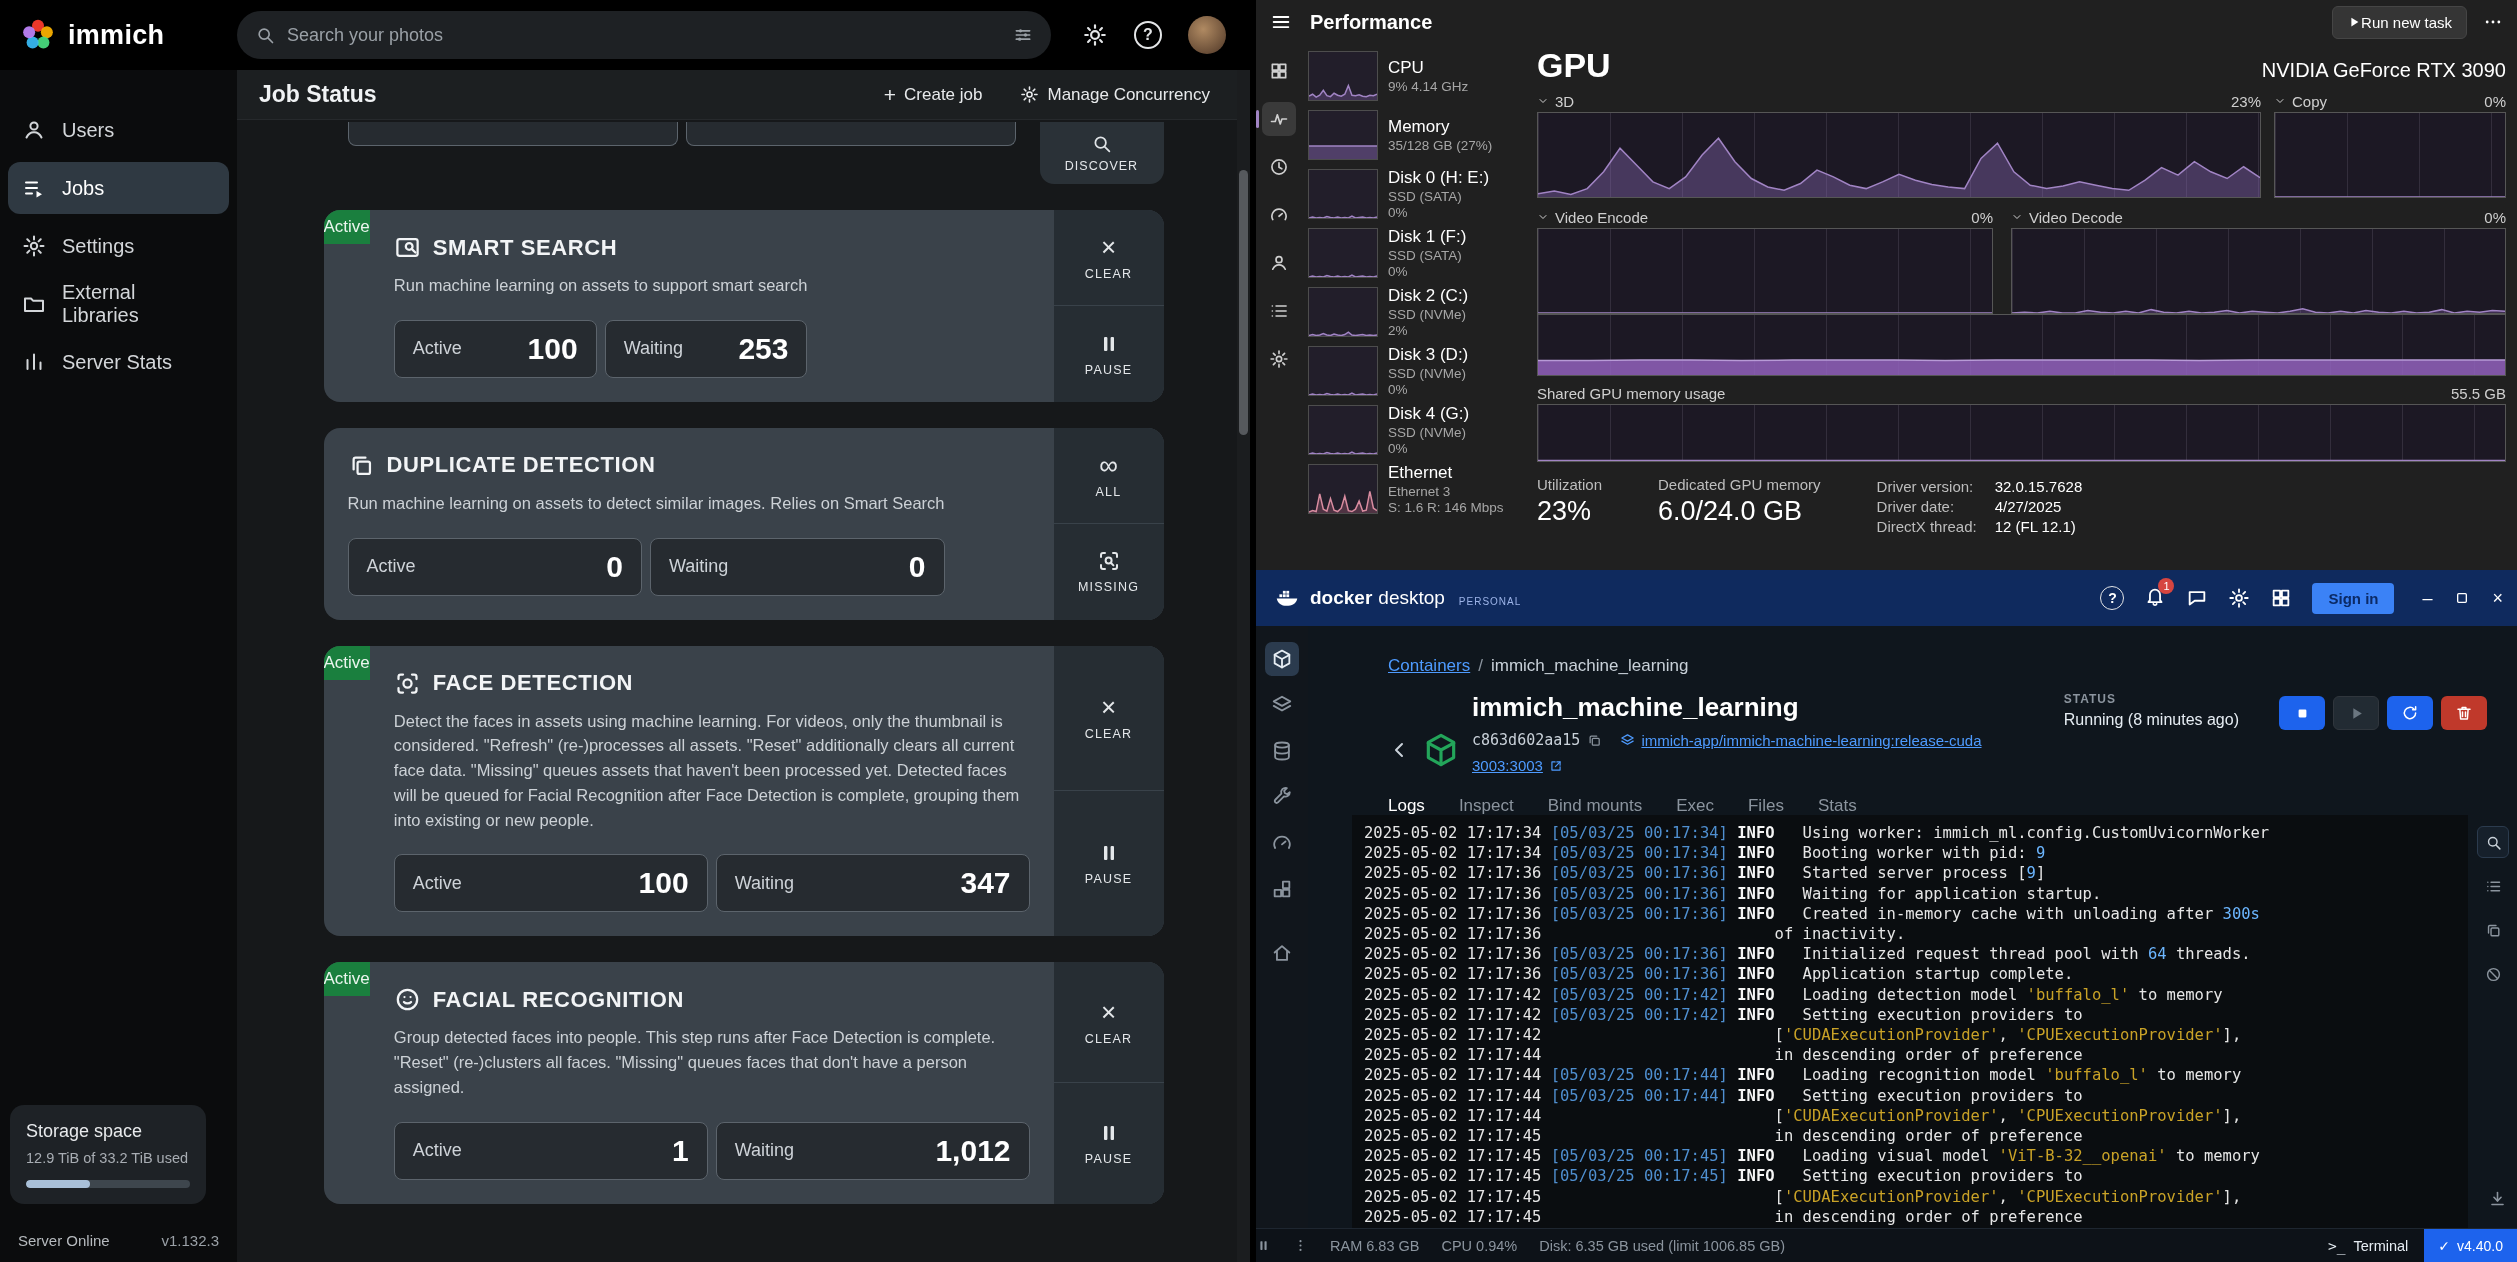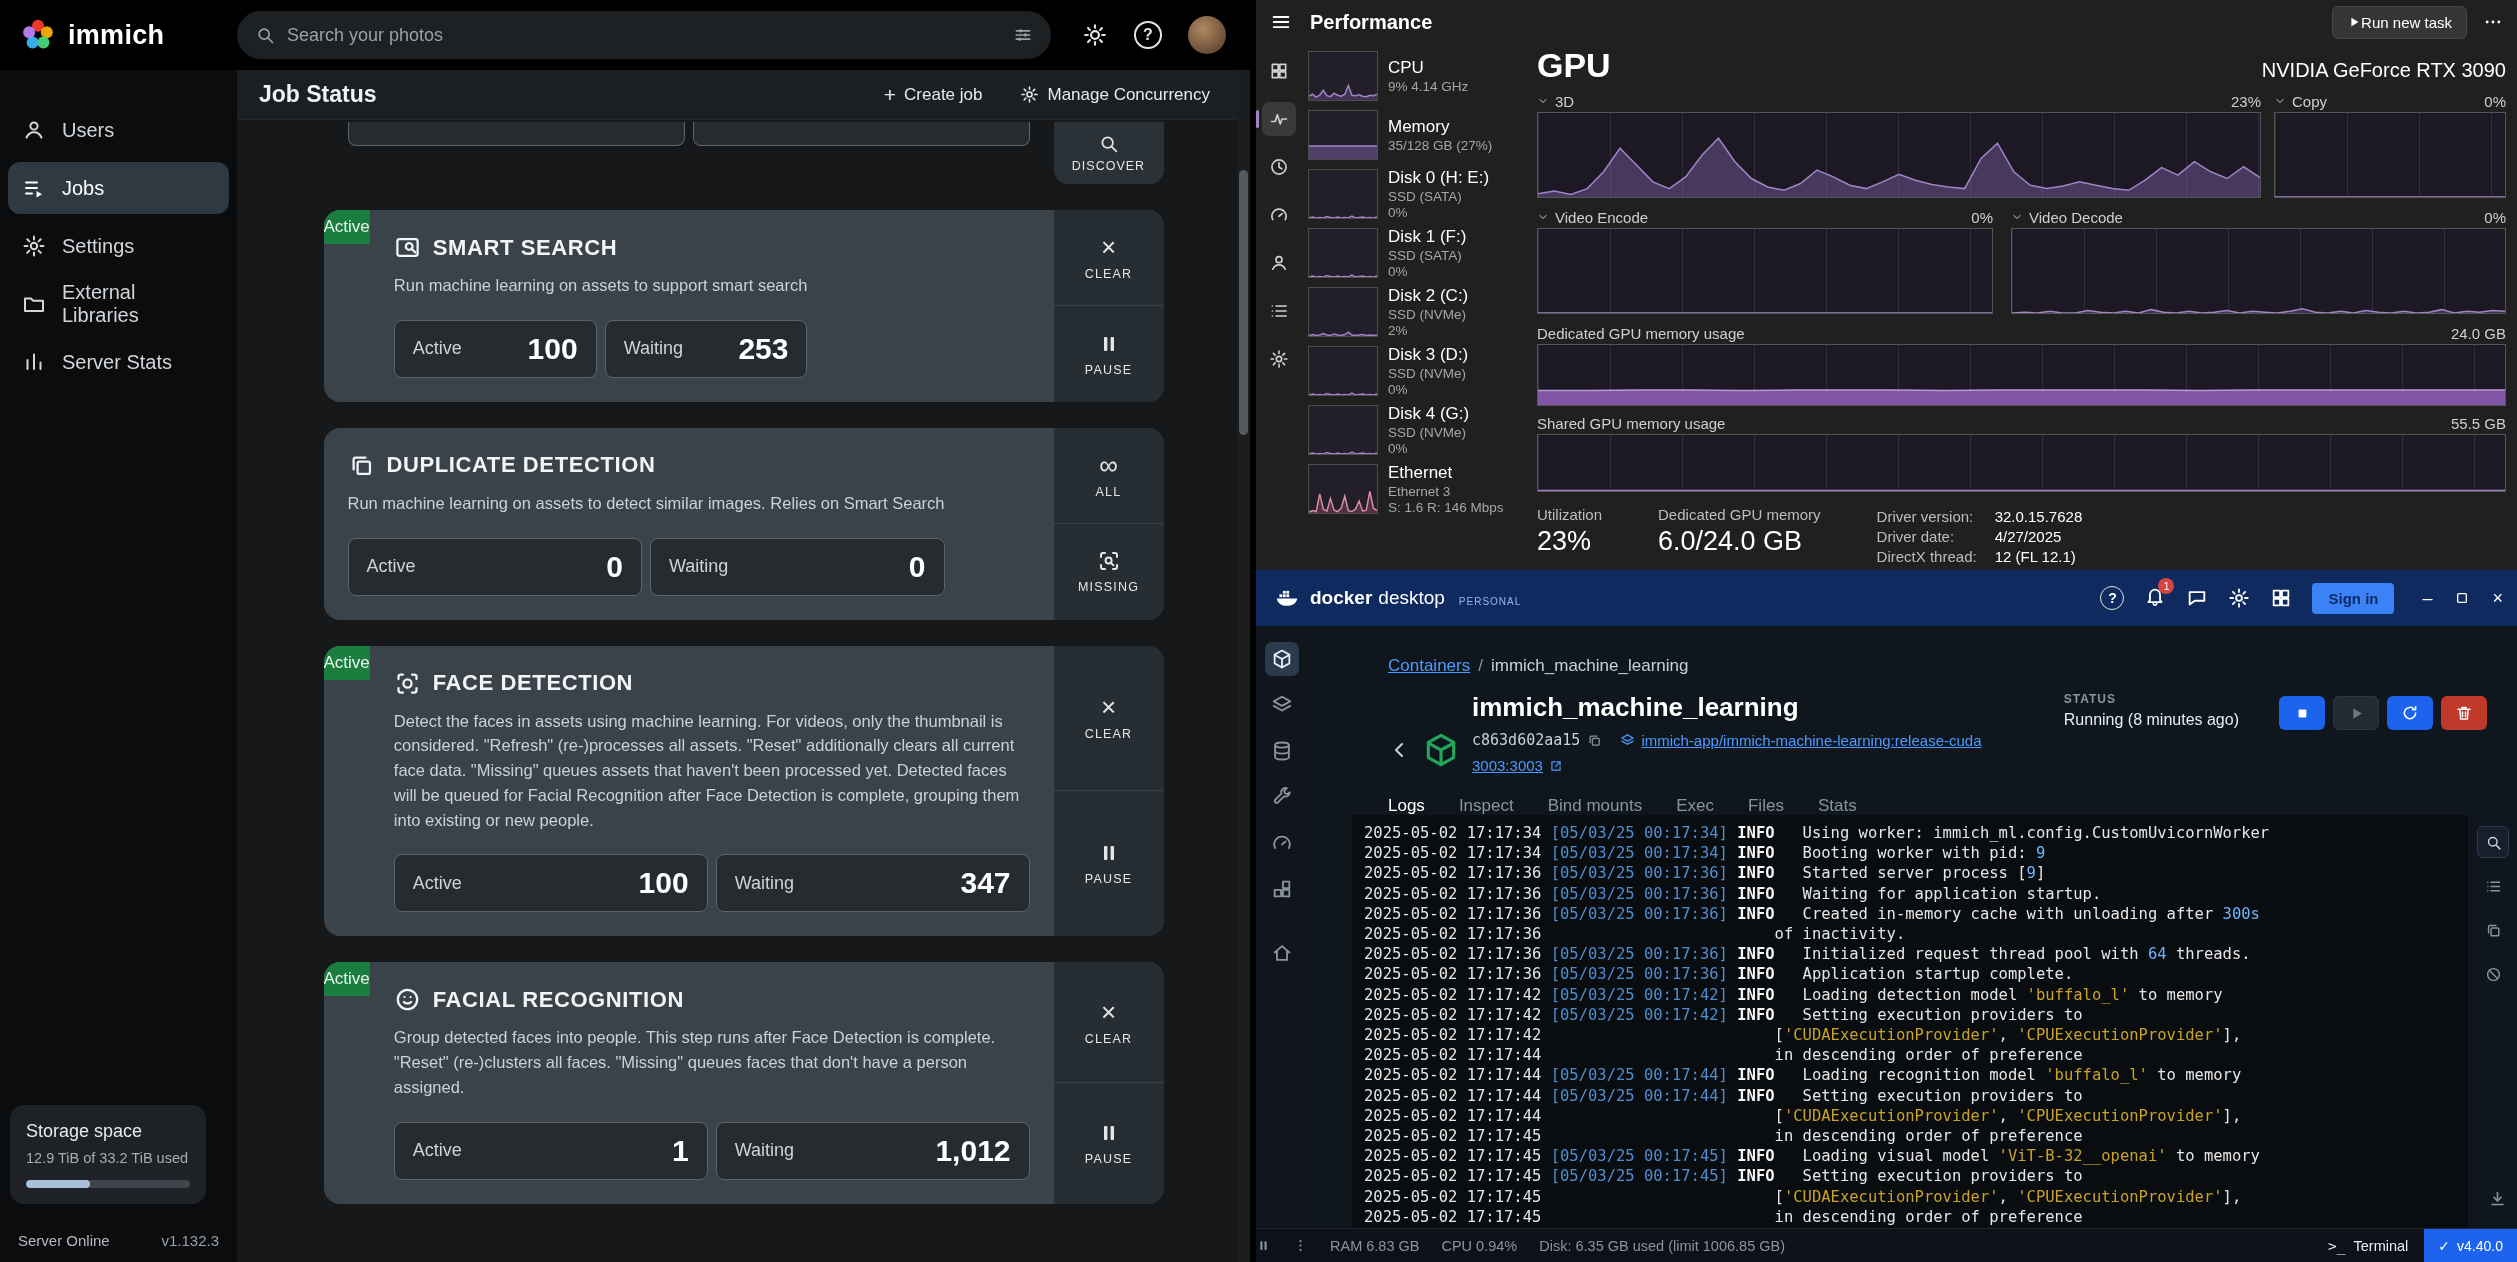--- a/index.html
+++ b/index.html
@@ -35,21 +35,21 @@
   .im-footer .vv { color:#9aa0a6; font-size:15px; }
   .im-content { flex:1; position:relative; background:#16181a; }
   .im-header { height:50px; background:#1c1f21; border-bottom:1px solid #26292c; display:flex; align-items:center; padding:0 40px 0 22px; }
   .im-header h2 { color:#f0f2f4; font-size:23px; font-weight:600; }
   .im-header-actions { margin-left:auto; display:flex; gap:38px; align-items:center; color:#e8eaec; font-size:17px; }
   .hdr-btn { display:flex; align-items:center; gap:8px; background:none; border:none; color:#e8eaec; font-size:17px; font-family:inherit; cursor:pointer; }
   .cards { width:840px; margin:0 auto; padding-top:2px; }
   .pcard { display:flex; height:62px; }
   .pcard-main { flex:1; padding:0 24px; display:flex; gap:8px; }
   .pstub { flex:1; height:24px; background:#262b30; border:1px solid #5c646c; border-top:none; border-radius:0 0 8px 8px; }
-  .pside { width:110px; background:#2a3137; border-radius:0 0 14px 14px; display:flex; flex-direction:column; align-items:center; justify-content:center; gap:5px; color:#dfe3e6; }
+  .pside { width:124px; background:#2a3137; border-radius:0 0 14px 14px; display:flex; flex-direction:column; align-items:center; justify-content:center; gap:5px; color:#dfe3e6; }
   .pside .side-label { font-size:12.5px; letter-spacing:1px; }
   .job-card { display:flex; background:#3a424a; border-radius:16px; overflow:hidden; margin-top:26px; }
   .jc-main { flex:1; display:flex; flex-direction:row; }
   .jc-status { height:34px; background:#1a7f3e; color:#eaf5ee; font-size:17px; display:flex; align-items:center; justify-content:center; }
   .jc-body { padding:24px 24px 24px; }
   .jc-title-row { display:flex; align-items:center; gap:12px; color:#f2f4f6; }
   .jc-title { font-size:22px; font-weight:700; letter-spacing:.6px; }
   .jc-desc { color:#ccd1d6; font-size:16.5px; line-height:1.5; margin-top:12px; }
   .jc-counters { display:flex; gap:8px; margin-top:22px; }
   .counter { flex:1; height:58px; background:#262b30; border:1px solid #5c646c; border-radius:8px; display:flex; align-items:center; justify-content:space-between; padding:0 18px; }
@@ -807,24 +807,20 @@
           <span>0%</span>
         </div>
         <div class="chartbox" style="height:86px;">
             <svg viewBox="0 0 100 100" preserveAspectRatio="none">
               <polygon points="0,100 0.00,100.00 2.56,99.00 5.13,100.00 7.69,98.00 10.26,100.00 12.82,100.00 15.38,97.00 17.95,99.00 20.51,100.00 23.08,98.00 25.64,100.00 28.21,96.00 30.77,99.00 33.33,100.00 35.90,98.00 38.46,100.00 41.03,99.00 43.59,97.00 46.15,100.00 48.72,98.00 51.28,99.00 53.85,100.00 56.41,98.00 58.97,95.00 61.54,99.00 64.10,100.00 66.67,98.00 69.23,100.00 71.79,97.00 74.36,99.00 76.92,100.00 79.49,98.00 82.05,100.00 84.62,99.00 87.18,96.00 89.74,100.00 92.31,98.00 94.87,99.00 97.44,97.00 100.00,98.00 100,100" fill="rgba(138,104,179,0.30)"></polygon>
               <polyline points="0.00,100.00 2.56,99.00 5.13,100.00 7.69,98.00 10.26,100.00 12.82,100.00 15.38,97.00 17.95,99.00 20.51,100.00 23.08,98.00 25.64,100.00 28.21,96.00 30.77,99.00 33.33,100.00 35.90,98.00 38.46,100.00 41.03,99.00 43.59,97.00 46.15,100.00 48.72,98.00 51.28,99.00 53.85,100.00 56.41,98.00 58.97,95.00 61.54,99.00 64.10,100.00 66.67,98.00 69.23,100.00 71.79,97.00 74.36,99.00 76.92,100.00 79.49,98.00 82.05,100.00 84.62,99.00 87.18,96.00 89.74,100.00 92.31,98.00 94.87,99.00 97.44,97.00 100.00,98.00" fill="none" stroke="#a184c4" stroke-width="1.5" vector-effect="non-scaling-stroke"></polyline>
             </svg>
           </div>
       </div>
     </div>
-    <div class="ch-label-row" style="margin-top:8px;">
-      <span>Dedicated GPU memory usage</span>
-      <span>24.0 GB</span>
-    </div>
     <div class="chartbox" style="height:62px;">
         <svg viewBox="0 0 100 100" preserveAspectRatio="none">
           <polygon points="0,100 0.00,76.00 5.26,76.00 10.53,75.00 15.79,75.00 21.05,76.00 26.32,75.00 31.58,75.00 36.84,75.00 42.11,76.00 47.37,75.00 52.63,75.00 57.89,75.00 63.16,75.00 68.42,76.00 73.68,75.00 78.95,75.00 84.21,75.00 89.47,75.00 94.74,75.00 100.00,75.00 100,100" fill="rgba(146,98,188,0.85)"></polygon>
           <polyline points="0.00,76.00 5.26,76.00 10.53,75.00 15.79,75.00 21.05,76.00 26.32,75.00 31.58,75.00 36.84,75.00 42.11,76.00 47.37,75.00 52.63,75.00 57.89,75.00 63.16,75.00 68.42,76.00 73.68,75.00 78.95,75.00 84.21,75.00 89.47,75.00 94.74,75.00 100.00,75.00" fill="none" stroke="#b79ad6" stroke-width="1.5" vector-effect="non-scaling-stroke"></polyline>
         </svg>
       </div>
     <div class="ch-label-row" style="margin-top:6px;">
       <span>Shared GPU memory usage</span>
       <span>55.5 GB</span>
     </div>

